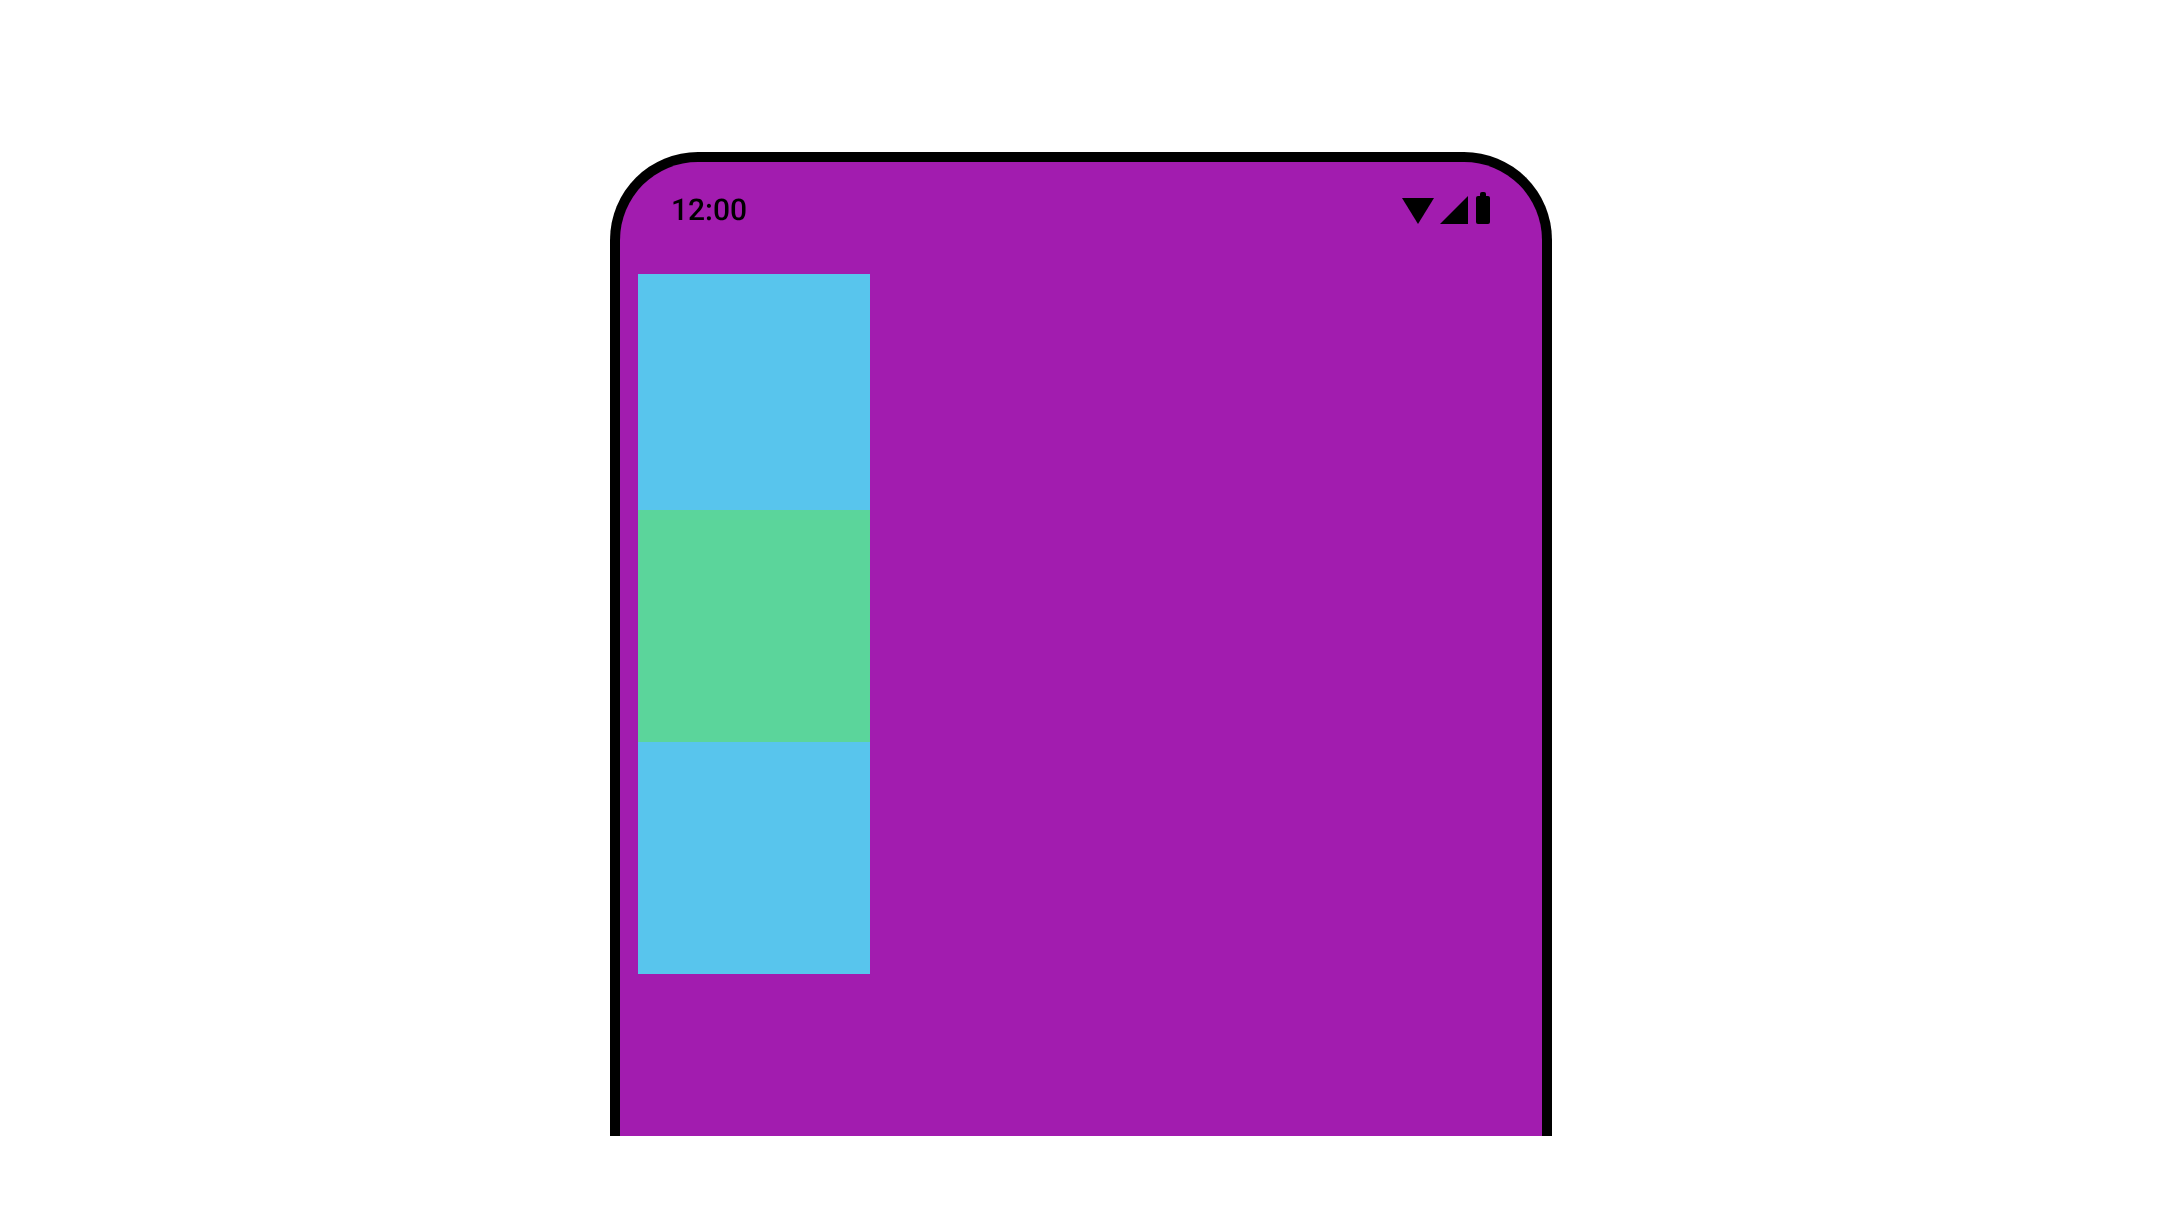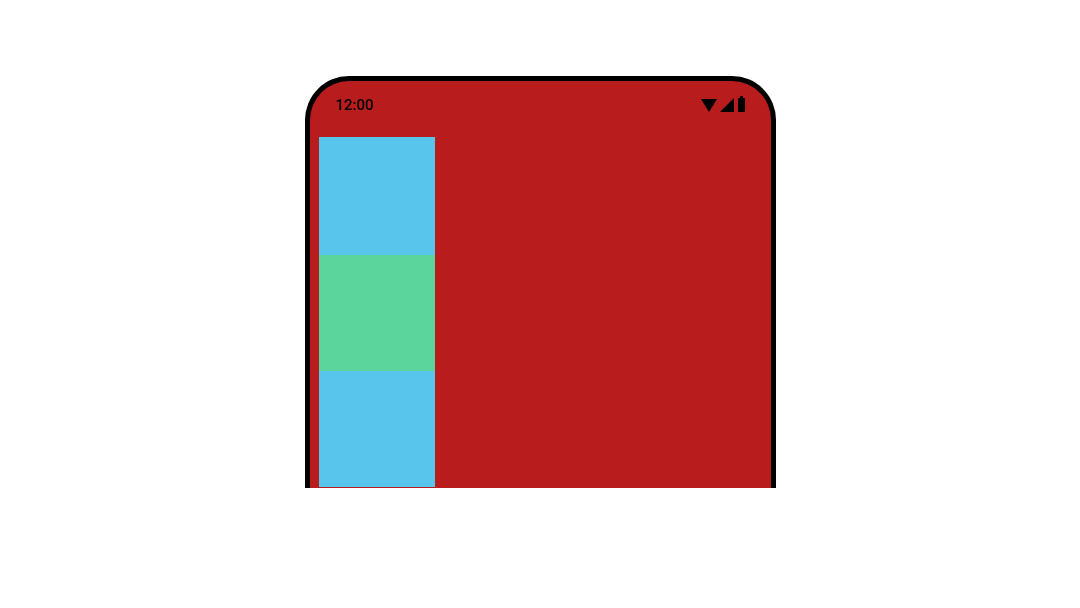--- a/index.html
+++ b/index.html
@@ -14,25 +14,25 @@
       background: #ffffff;
       font-family: -apple-system, BlinkMacSystemFont, "Segoe UI", Roboto, sans-serif;
       display: flex;
       justify-content: center;
       align-items: flex-start;
       padding-top: 76px;
     }
 
     .phone-frame {
       width: 471px;
-      height: 412px;
+      height: 492px;
       border: 5px solid #000000;
       border-bottom: none;
       border-radius: 44px 44px 0 0;
-      background: #b91c1c;
+      background: #a21caf;
       position: relative;
       overflow: hidden;
     }
 
     .status-bar {
       display: flex;
       justify-content: space-between;
       align-items: center;
       padding: 12px 26px 0 26px;
       height: 36px;

